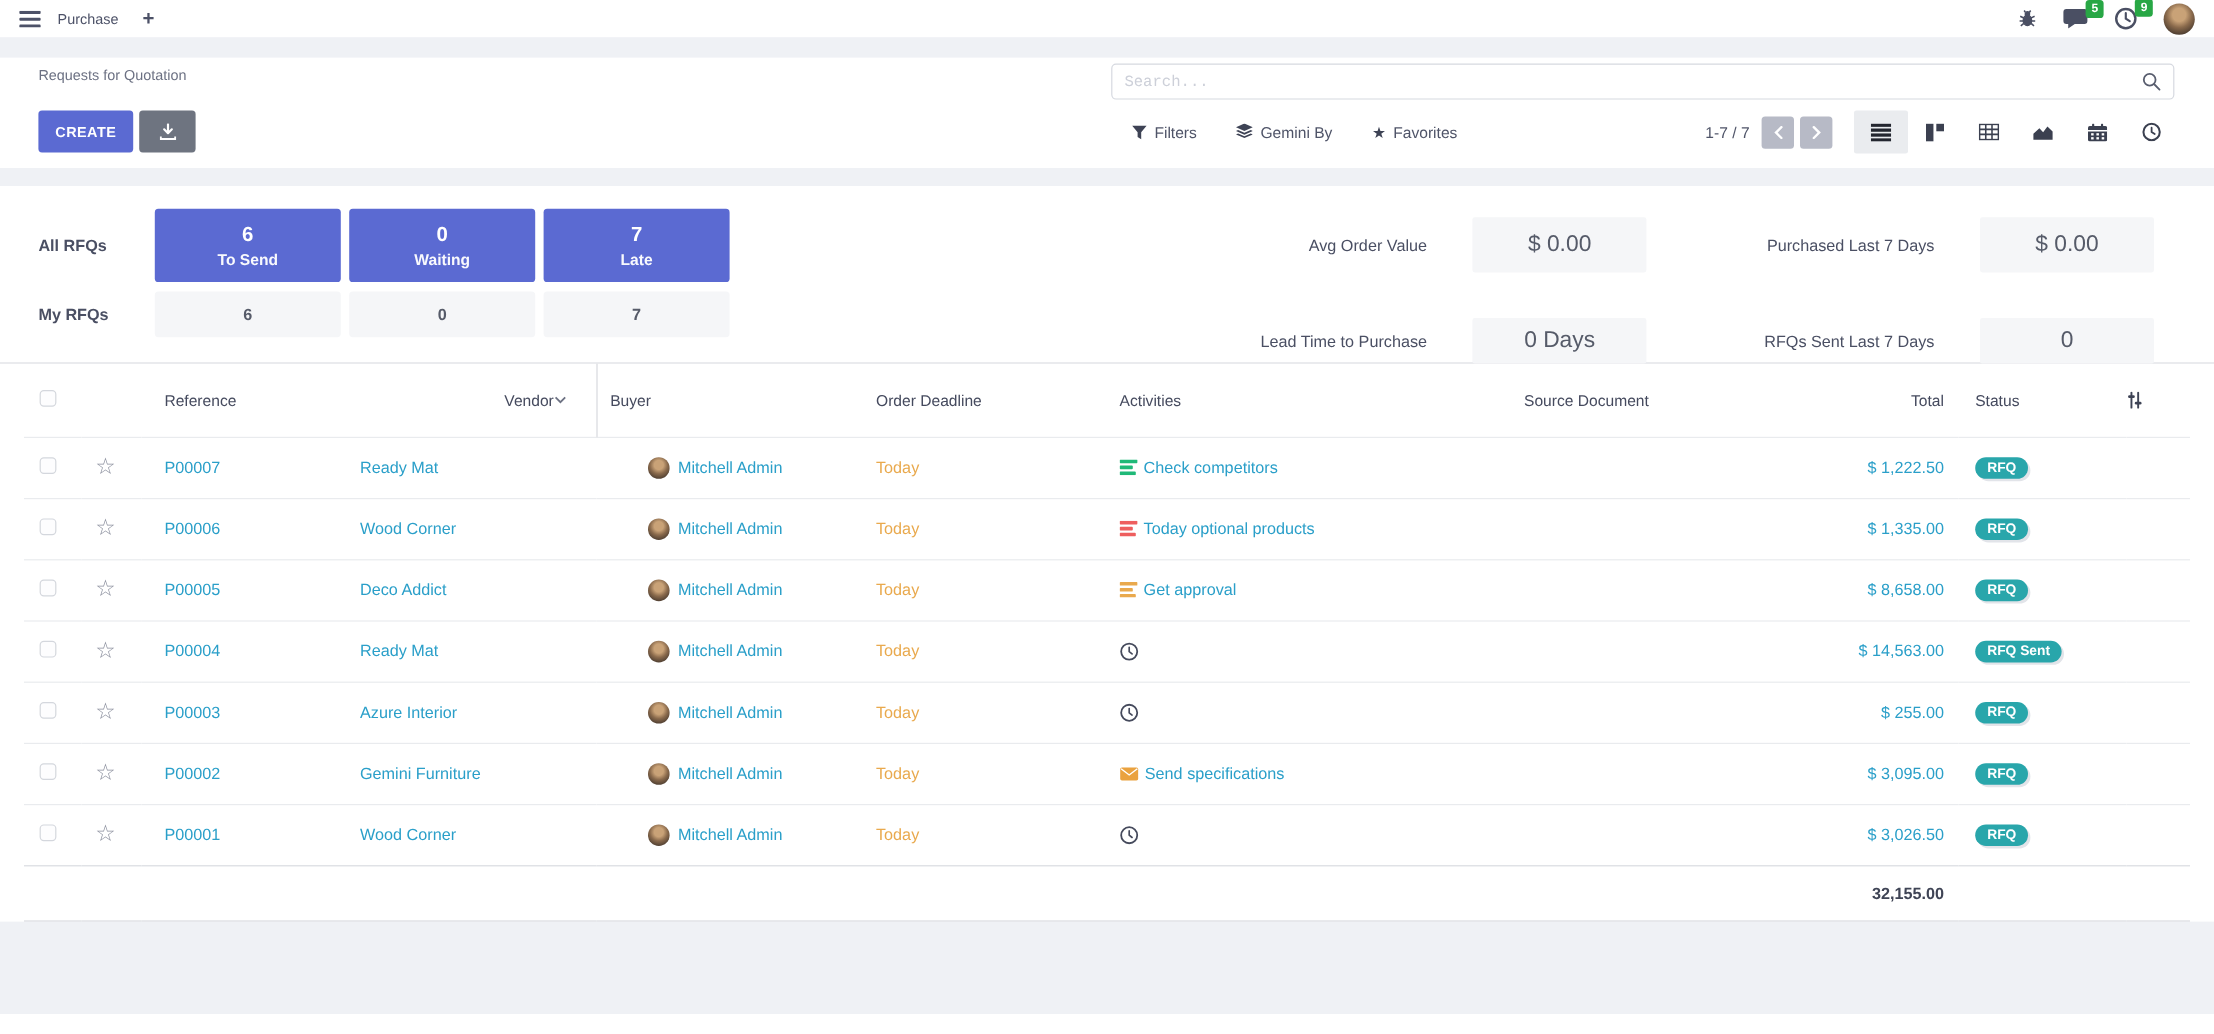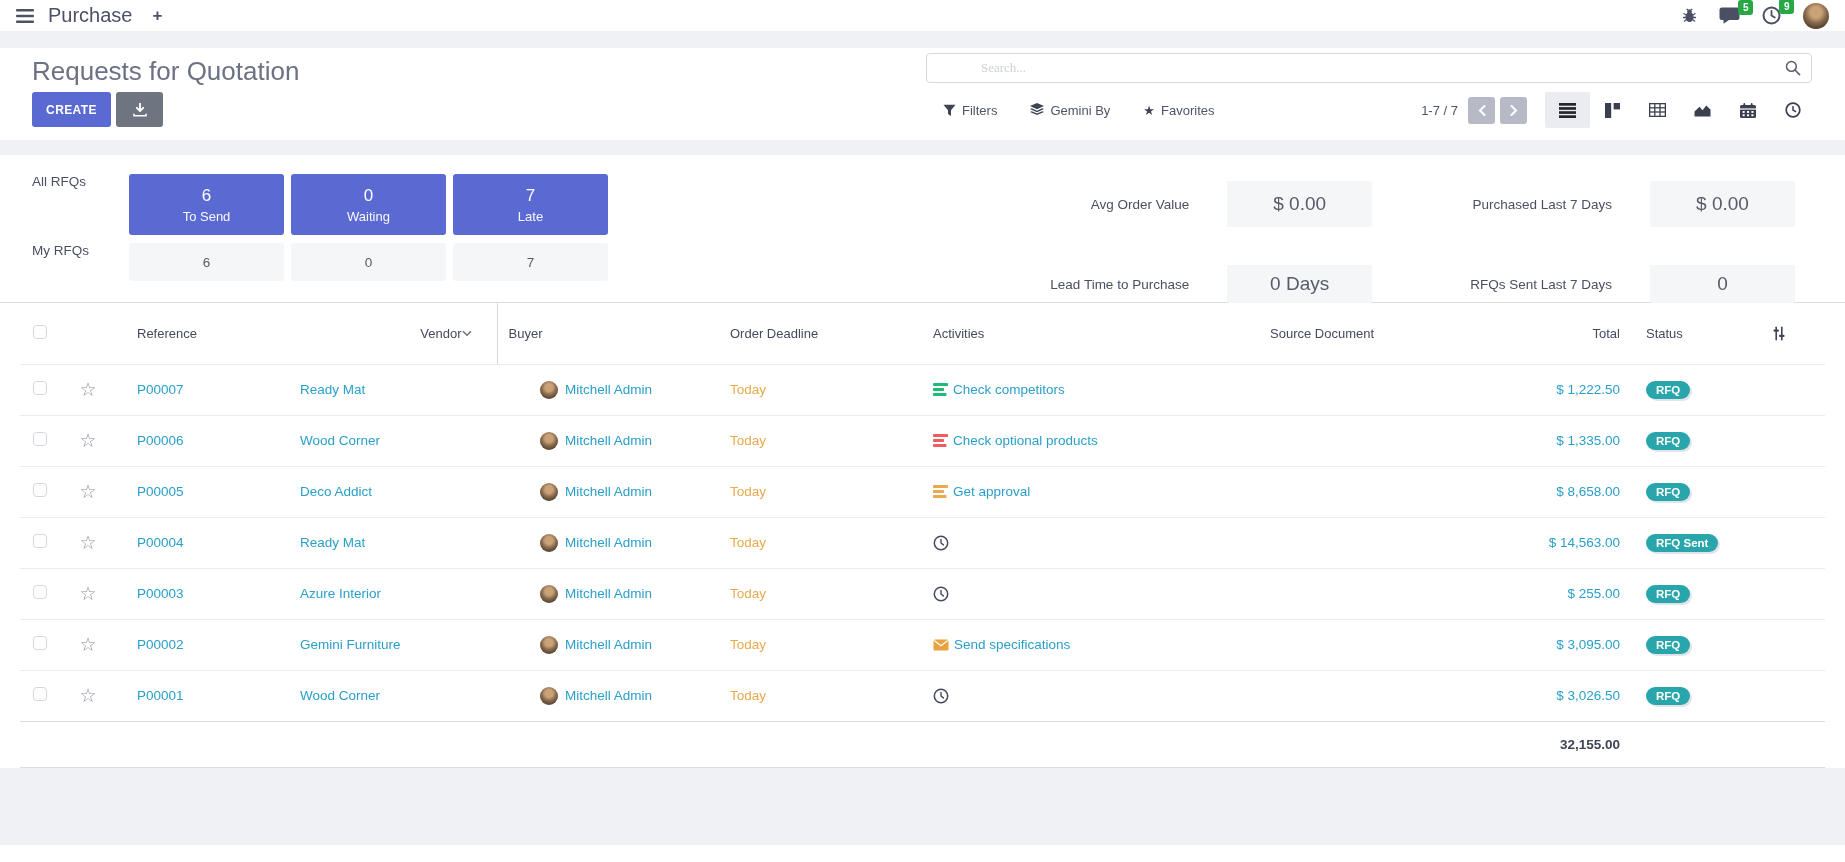--- a/index.html
+++ b/index.html
@@ -9,57 +9,57 @@
     background: #eff1f5;
     font-family: "Liberation Sans", "DejaVu Sans", sans-serif;
     color: var(--text, #4c5167);
     font-size: 13px;
   }
   svg { display:block; }
 
   
   .navbar { height:31px; background:#fff; display:flex; align-items:center; padding:0 12px 0 16px; }
   .menu-btn { margin-right:14px; cursor:pointer; }
-  .app-name { font-size:20px; font-weight:500; color:var(--text); }
+  .app-name { font-size:12px; font-weight:500; color:var(--text); }
   .nav-plus { margin-left:20px; font-size:17px; font-weight:700; color:var(--text); cursor:pointer; }
   .nav-right { margin-left:auto; display:flex; align-items:center; gap:22px; padding-right:4px; }
   .nav-ic { position:relative; cursor:pointer; }
   .badge { position:absolute; top:-7px; right:-13px; background:var(--green-badge); color:#fff;
            font-size:10px; font-weight:700; line-height:1; padding:2.5px 4.5px; border-radius:3px; }
   .avatar { width:26px; height:26px; border-radius:50%;
             background: radial-gradient(circle at 50% 36%, #c9a277 0 26%, #8a6a4c 50%, #4e3e31 78%, #3a3b44 100%); }
 
   
   .control { margin-top:17px; background:#fff; height:92px; position:relative; }
-  .page-title { position:absolute; left:32px; top:8px; font-size:26px; color:#6c7183; }
+  .page-title { position:absolute; left:32px; top:8px; font-size:12px; color:#6c7183; }
   .btn-create { position:absolute; left:32px; top:44px; width:79px; height:35px; background:var(--primary);
                 color:#fff; font-size:12px; font-weight:700; letter-spacing:.4px; border:none; border-radius:3px; cursor:pointer;
                 display:flex; align-items:center; justify-content:center; font-family:inherit;text-align:center; }
   .btn-download { position:absolute; left:116px; top:44px; width:47px; height:35px; background:#6e7480;
                   border:none; border-radius:3px; cursor:pointer; display:flex; align-items:center; justify-content:center; }
   .search-wrap { position:absolute; left:926px; top:5px; width:886px; height:30px; background:#fff;
                  border:1px solid #d6d9e0; border-radius:4px; display:flex; align-items:center; padding:0 10px; }
-  .search-input { flex:1; border:none; outline:none; font-size:13px; font-family:Liberation Serif, serif; color:#454a5e;margin-left:44px; }
+  .search-input { flex:1; border:none; outline:none; font-size:13px; font-family:Liberation Mono, monospace; color:#454a5e; }
   .search-input::placeholder { color:#cdd0d9; }
   .filter-row { position:absolute; left:926px; top:44px; right:30px; height:36px; display:flex; align-items:center; padding-left:17px; }
   .filter-item { display:flex; align-items:center; gap:6px; margin-right:33px; color:#4f5468; font-size:13px; cursor:pointer; }
   .fav-star { font-size:13px; color:#3e4355; line-height:1; }
   .pager { margin-left:auto; display:flex; align-items:center; gap:10px; color:#4f5468; }
   .pager-btns { display:flex; gap:5px; }
   .pager-btn { width:27px; height:27px; background:#b7bac6; border:none; border-radius:3px; color:#fff;
                display:flex; align-items:center; justify-content:center; cursor:pointer; }
   .switcher { display:flex; margin-left:18px; }
   .switch-btn { width:45px; height:36px; display:flex; align-items:center; justify-content:center; cursor:pointer; color:#3b4050; }
   .switch-btn.active { background:#eaecef; border-radius:2px; }
 
   
   .content { margin-top:15px; background:#fff; }
   .dashboard { height:148px; position:relative; border-bottom:1px solid #dcdee3; }
   .dash-left { position:absolute; left:32px; top:19px; }
-  .dash-row { display:flex; align-items:flex-start; }
+  .dash-row { display:flex; align-items:center;font-weight:bold; }
   .dash-label { width:97px; font-size:13.5px; color:#4a4f63; cursor:pointer; }
   .dash-cards { display:flex; gap:7px; }
   .dash-card { width:155px; height:61px; background:var(--primary); border-radius:3px; color:#fff; cursor:pointer;
                display:flex; flex-direction:column; align-items:center; justify-content:center; gap:3px; }
   .card-count { font-size:17px; }
   .card-label { font-size:13px; opacity:.96; }
   .dash-row.second { margin-top:8px; }
   .my-box { width:155px; height:38px; background:#f5f6f8; border-radius:3px; color:#565b69; font-size:13.5px;
             display:flex; align-items:center; justify-content:center; cursor:pointer; }
   .dash-cards.gap { gap:7px; }
@@ -396,21 +396,21 @@
         <td class="c-deadline deadline">Today</td>
         <td class="c-activity">
             <span class="act-flex">
               <span class="act-red">
                 <svg width="15" height="13" viewBox="0 0 15 13" fill="currentColor">
                   <rect width="15" height="3" rx="0.8"></rect>
                   <rect y="5" width="11" height="3" rx="0.8"></rect>
                   <rect y="10" width="13.5" height="3" rx="0.8"></rect>
                 </svg>
               </span>
-              <span class="link">Check optional products</span>
+              <span class="link">Today optional products</span>
             </span>
           </td>
         <td class="c-source"></td>
         <td class="c-total link">$ 1,335.00</td>
         <td class="c-status"><span class="status-pill">RFQ</span></td>
         <td></td>
       </tr>
 
       <tr>
         <td class="c-cb"><span class="cb"></span></td>

